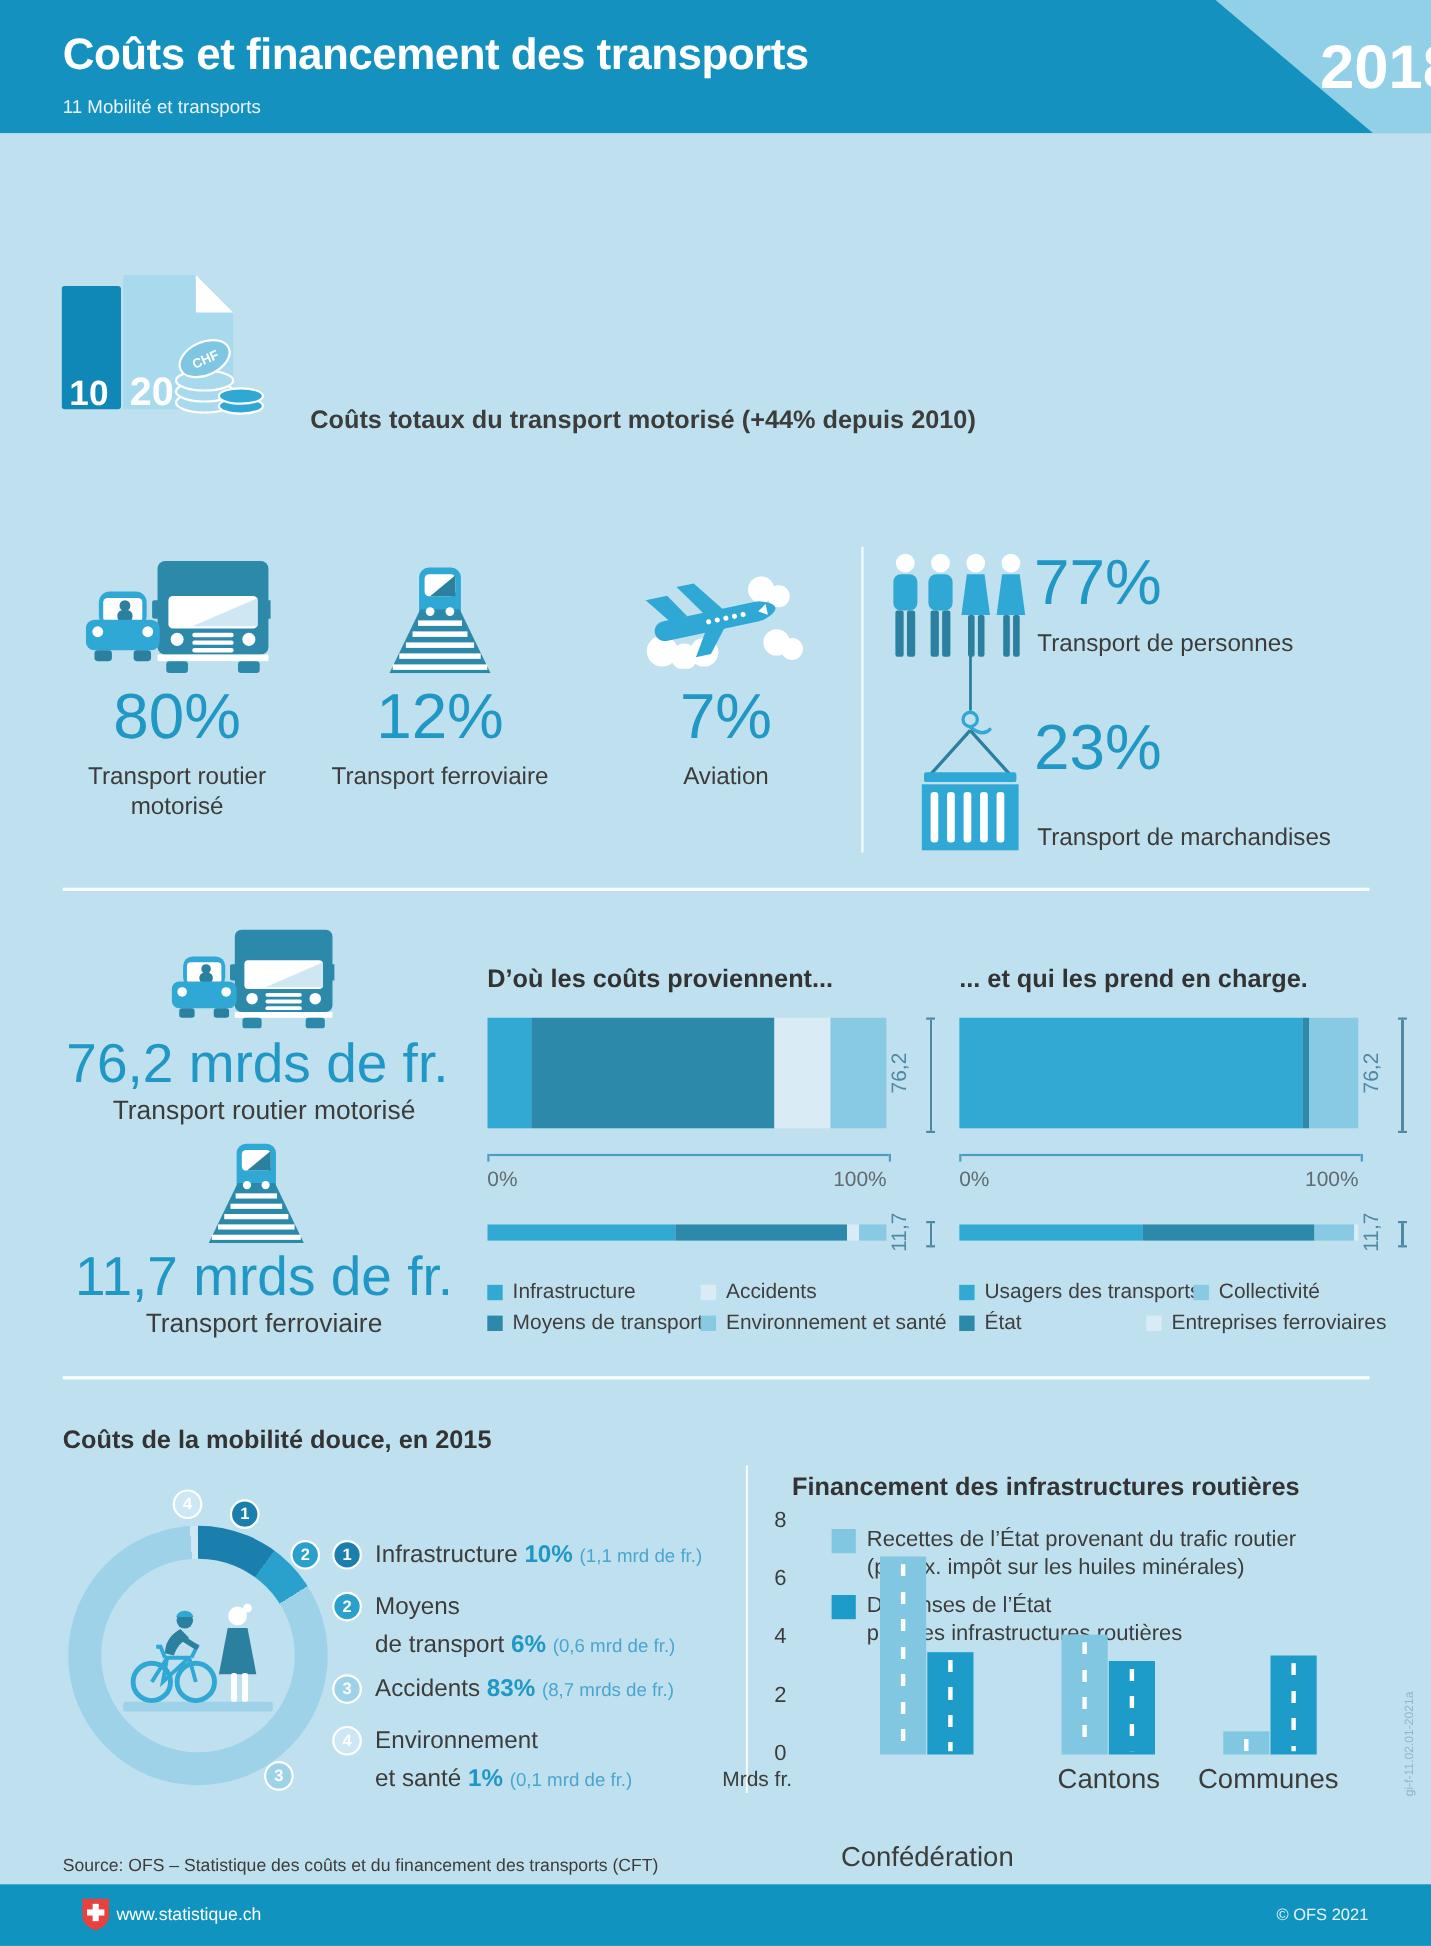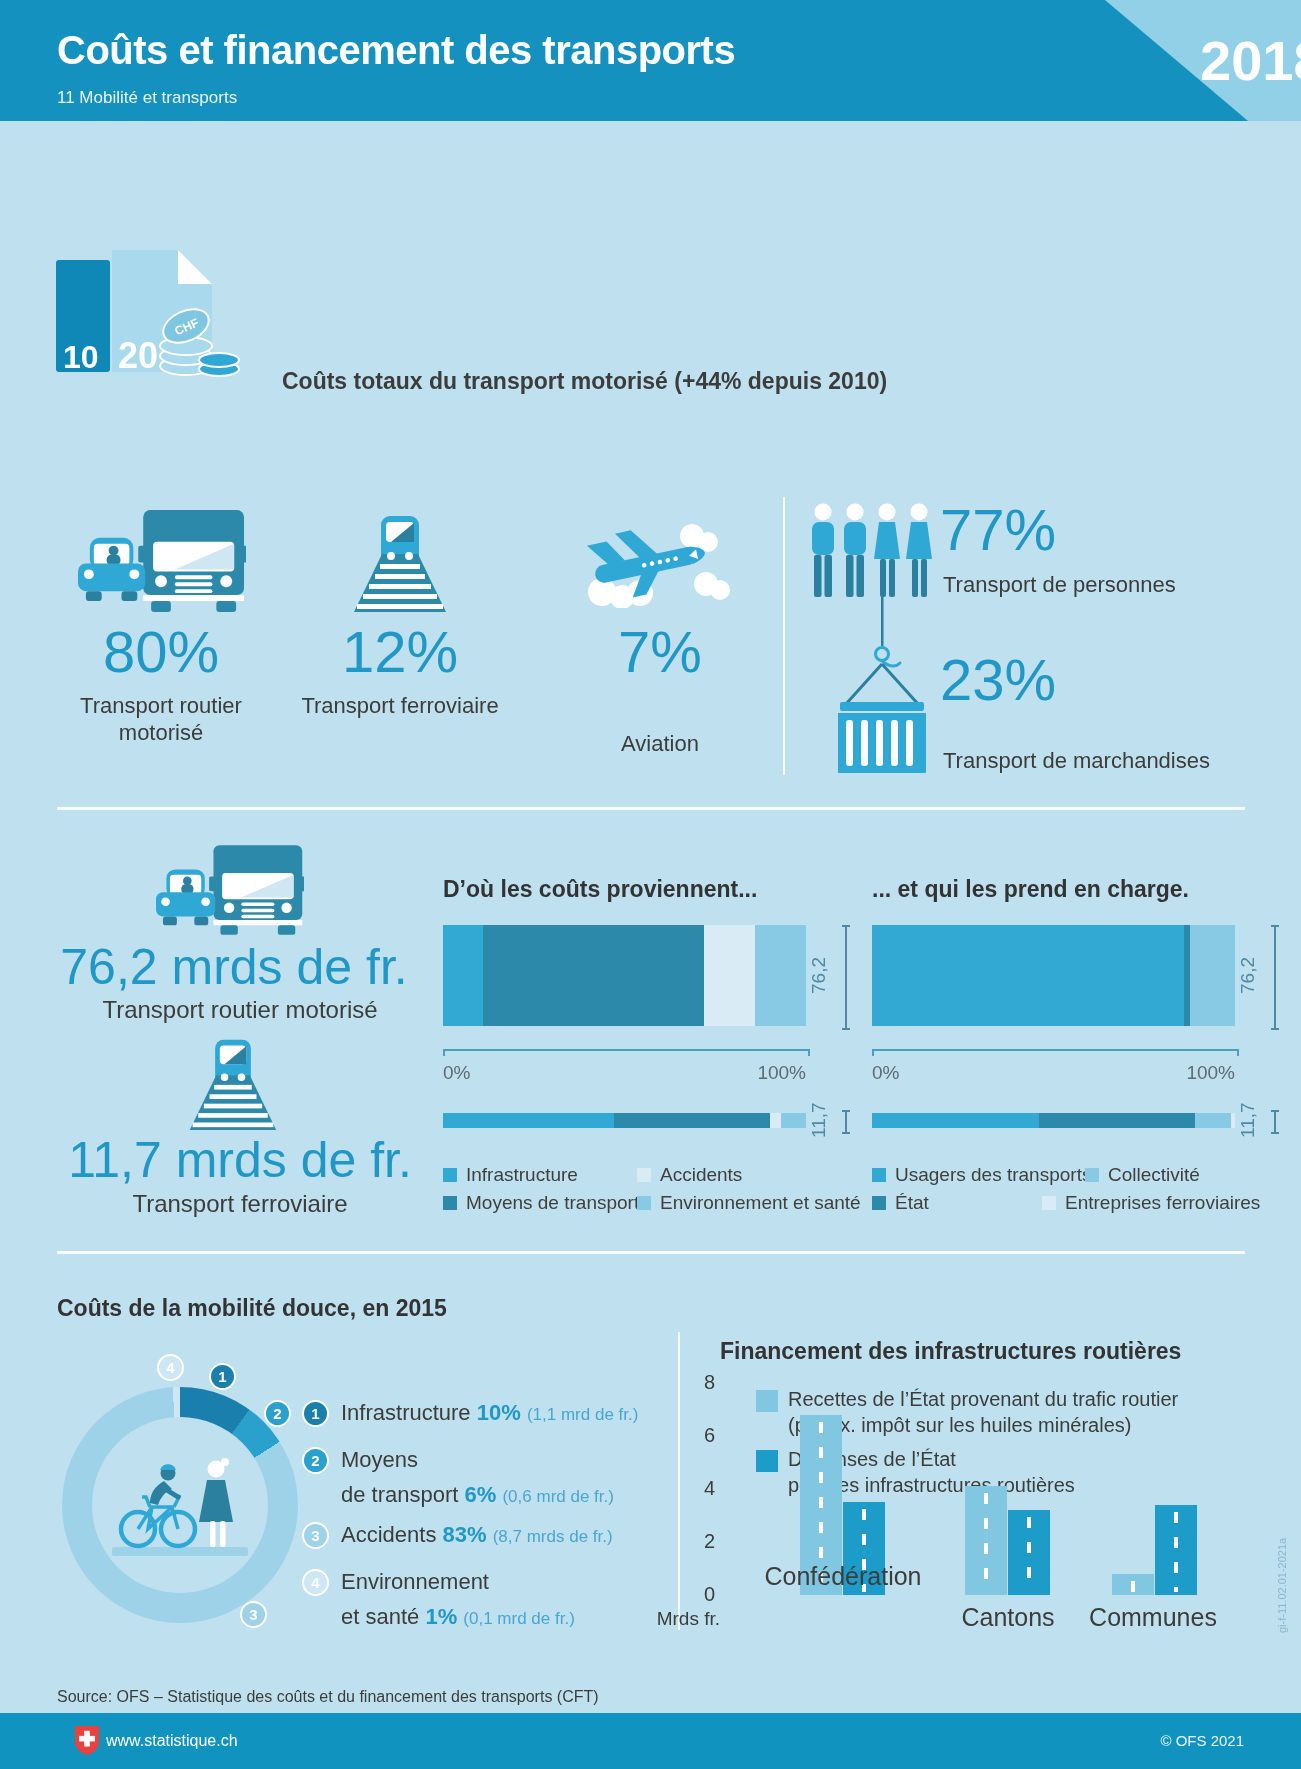--- a/index.html
+++ b/index.html
@@ -153,21 +153,21 @@
   </svg>
 
   <div class="abs pct center" style="left:51px;top:618px;width:220px">80%</div>
   <div class="abs pct center" style="left:290px;top:618px;width:220px">12%</div>
   <div class="abs pct center" style="left:550px;top:618px;width:220px">7%</div>
   <div class="abs mode-label" style="left:41px;top:692px;width:240px">
     <div>Transport routier</div>
     <div>motorisé</div>
   </div>
   <div class="abs mode-label" style="left:270px;top:692px;width:260px">Transport ferroviaire</div>
-  <div class="abs mode-label" style="left:550px;top:730px;width:220px">Aviation</div>
+  <div class="abs mode-label" style="left:550px;top:692px;width:220px">Aviation</div>
 
   <div class="abs vdiv" style="left:783px;top:497px;height:278px"></div>
 
   <svg class="abs" style="left:812px;top:503px" width="126" height="98" viewBox="0 0 126 98">
     <g>
       <circle cx="11" cy="9" r="8.5" fill="#ffffff"></circle>
       <rect x="0" y="19" width="22" height="33" rx="7" fill="#2fa8d5"></rect>
       <rect x="2" y="52" width="7.5" height="42" rx="2" fill="#2b7f9f"></rect>
       <rect x="12.5" y="52" width="7.5" height="42" rx="2" fill="#2b7f9f"></rect>
     </g>
@@ -408,21 +408,21 @@
   <div class="fin-bar" style="left: 1008px; height: 85px; background: rgb(30, 156, 201);">
       <div class="dash"></div>
     </div>
   <div class="fin-bar" style="left: 1112px; height: 21px; background: rgb(130, 199, 226);">
       <div class="dash"></div>
     </div>
   <div class="fin-bar" style="left: 1155px; height: 90px; background: rgb(30, 156, 201);">
       <div class="dash"></div>
     </div>
 
-  <div class="abs cat" style="left:758px;top:1562px">Confédération</div>
+  <div class="abs cat" style="left:758px;top:1674px">Confédération</div>
   <div class="abs cat" style="left:923px;top:1603px">Cantons</div>
   <div class="abs cat" style="left:1068px;top:1603px">Communes</div>
 
   <div class="abs vtext" id="fin-note" style="left:1276px;top:1520px">gi-f-11.02.01-2021a</div>
 
   <div class="abs" id="source-line">Source: OFS – Statistique des coûts et du financement des transports (CFT)</div>
   <div class="abs" id="footer-bar"></div>
   <svg class="abs" style="left:74px;top:1725px" width="26" height="31" viewBox="0 0 28 33">
     <path d="M1 1 h26 v16 c0 9-7 13-13 15 c-6-2-13-6-13-15 z" fill="#e8413e"></path>
     <rect x="11" y="6" width="6" height="17" fill="#ffffff"></rect>

